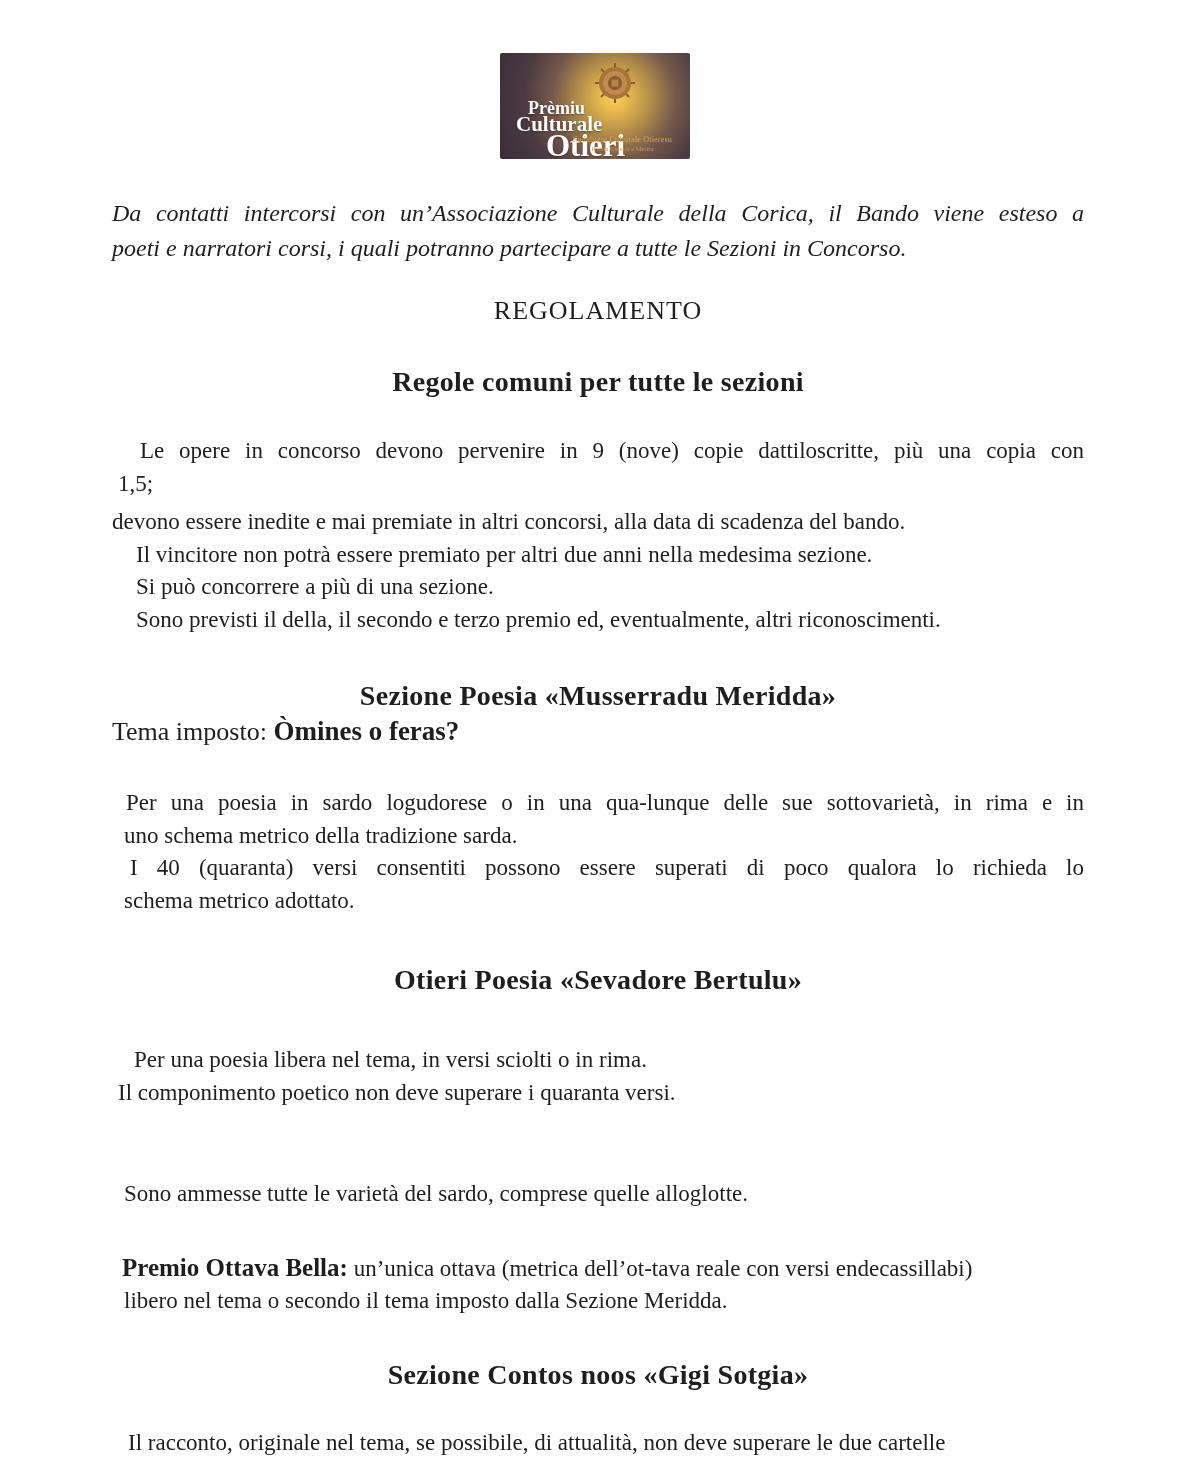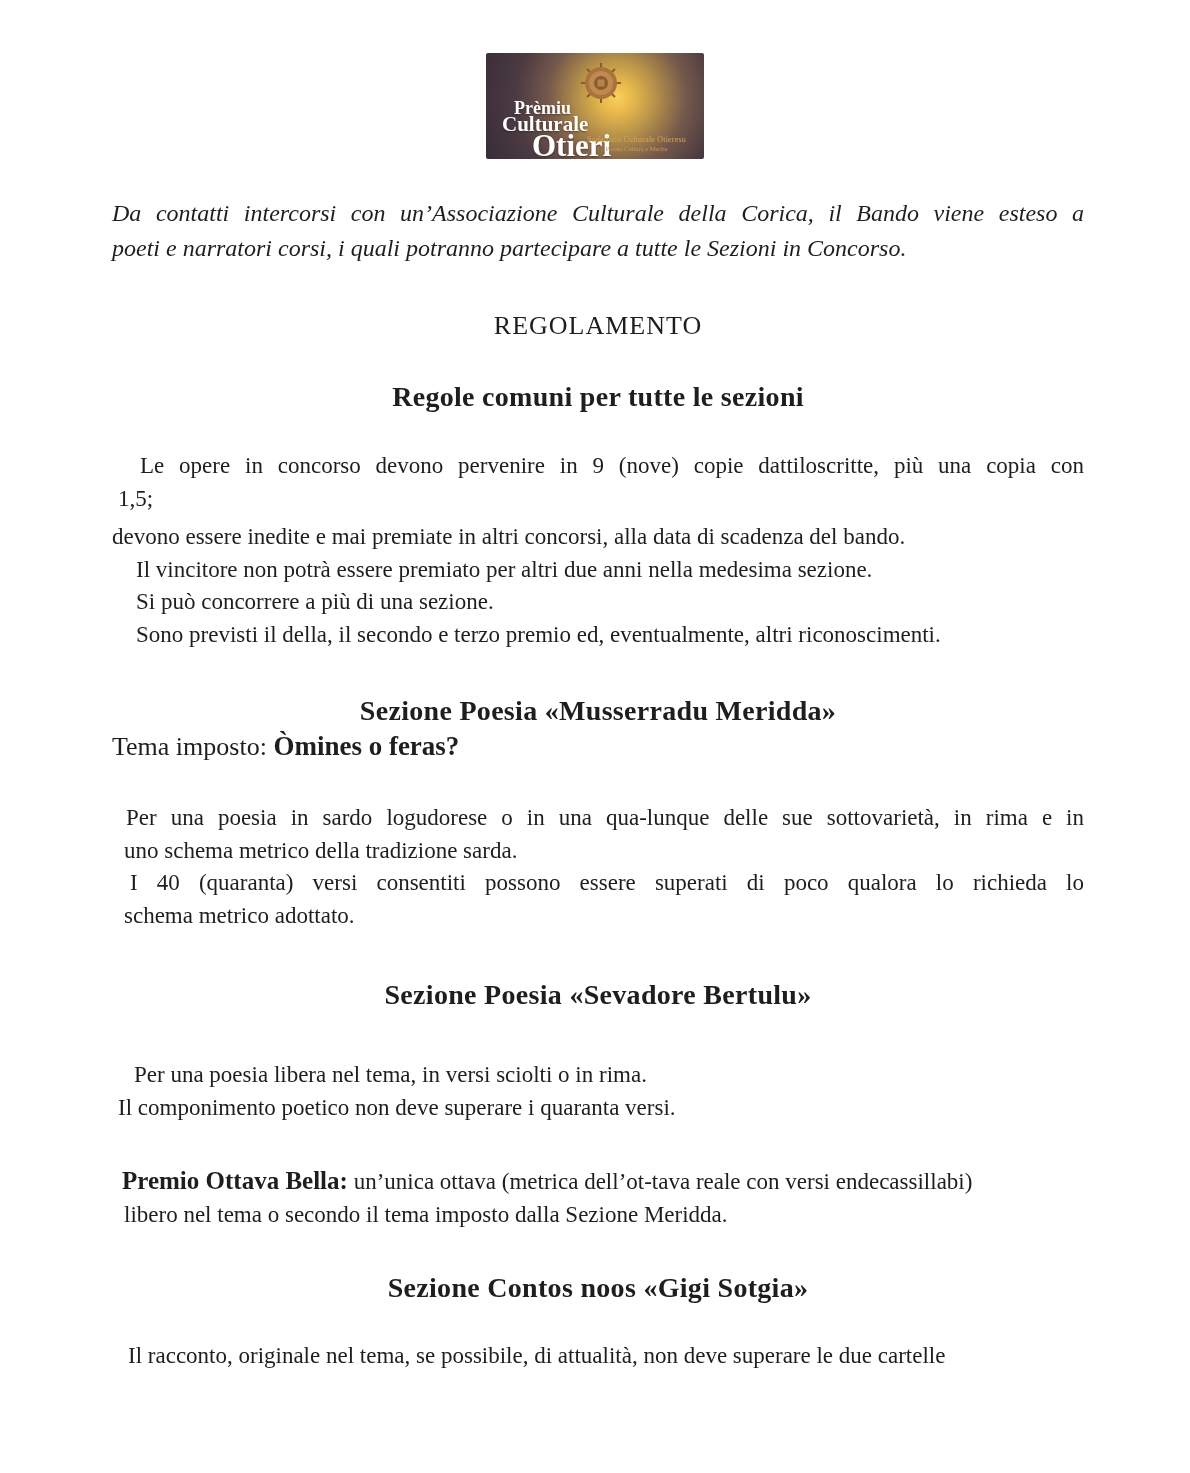--- a/index.html
+++ b/index.html
@@ -7,21 +7,21 @@
   body {
     width: 1190px;
     height: 1473px;
     font-family: "Liberation Serif", serif;
     color: #1e1e1e;
     overflow: hidden;
   }
 
   
   .logo {
-    width: 218px;
+    width: 190px;
     height: 106px;
     margin: 53px auto 0 auto;
     position: relative;
     background:
       radial-gradient(circle at 60% 42%,
         #f7d05c 0%, #e9bb4b 10%, #b9934a 26%,
         #74584b 48%, #4b3a42 70%, #382d36 100%);
     border-radius: 2px;
     overflow: hidden;
   }
@@ -80,21 +80,21 @@
 
   .intro {
     margin-top: 37px;
     font-style: italic;
     font-size: 24px;
     line-height: 35px;
   }
   .intro .line { font-size: 24px; line-height: 35px; }
 
   .regolamento {
-    margin-top: 45px;
+    margin-top: 30px;
     text-align: center;
     font-size: 26px;
     font-weight: 400;
     letter-spacing: 1px;
   }
 
   .sec-heading {
     text-align: center;
     font-size: 28px;
     font-weight: 700;
@@ -180,27 +180,30 @@
     <div class="sec-heading h-meridda">Sezione Poesia «Musserradu Meridda»</div>
     <div class="theme-line"><span>Tema imposto: </span><b>Òmines o feras?</b></div>
 
     <div class="p-meridda">
       <div class="line i14 fj">Per una poesia in sardo logudorese o in una qua-lunque delle sue sottovarietà, in rima e in</div>
       <div class="line i12">uno schema metrico della tradizione sarda.</div>
       <div class="line i18 fj">I 40 (quaranta) versi consentiti possono essere superati di poco qualora lo richieda lo</div>
       <div class="line i12">schema metrico adottato.</div>
     </div>
 
-    <div class="sec-heading h-bertulu">Sezione Poesia «Sevadore Bertulu»</div>
+    <div class="sec-heading h-bertulu">Otieri Poesia «Sevadore Bertulu»</div>
 
     <div class="p-bertulu">
       <div class="line i22">Per una poesia libera nel tema, in versi sciolti o in rima.</div>
       <div class="line i6">Il componimento poetico non deve superare i quaranta versi.</div>
     </div>
 
+    <div class="varieties">
+      <div class="line i12">Sono ammesse tutte le varietà del sardo, comprese quelle  alloglotte.</div>
+    </div>
 
     <div class="premio">
       <div class="line i10"><b>Premio Ottava Bella:</b><span> un’unica ottava (metrica dell’ot-tava reale con versi endecassillabi)</span></div>
       <div class="line i12">libero nel tema o secondo il tema imposto dalla Sezione Meridda.</div>
     </div>
 
     <div class="sec-heading h-contos">Sezione Contos noos «Gigi Sotgia»</div>
 
     <div class="p-contos">
       <div class="line i16">Il racconto, originale nel tema, se possibile, di attualità, non deve superare le due cartelle</div>

